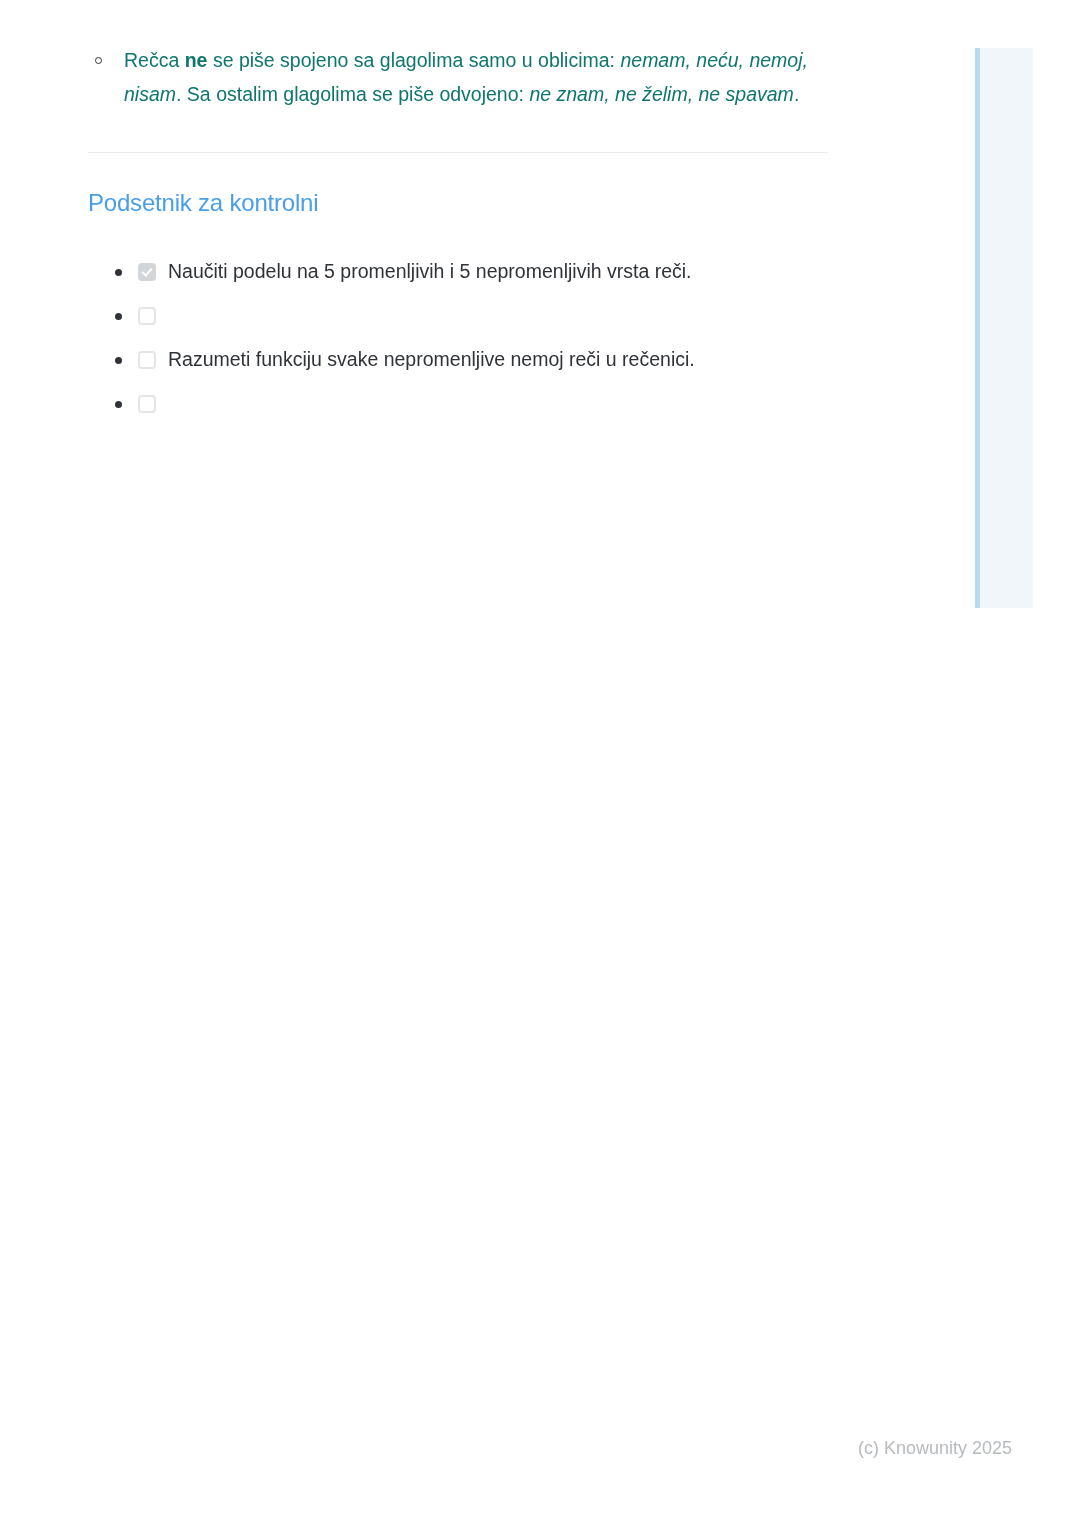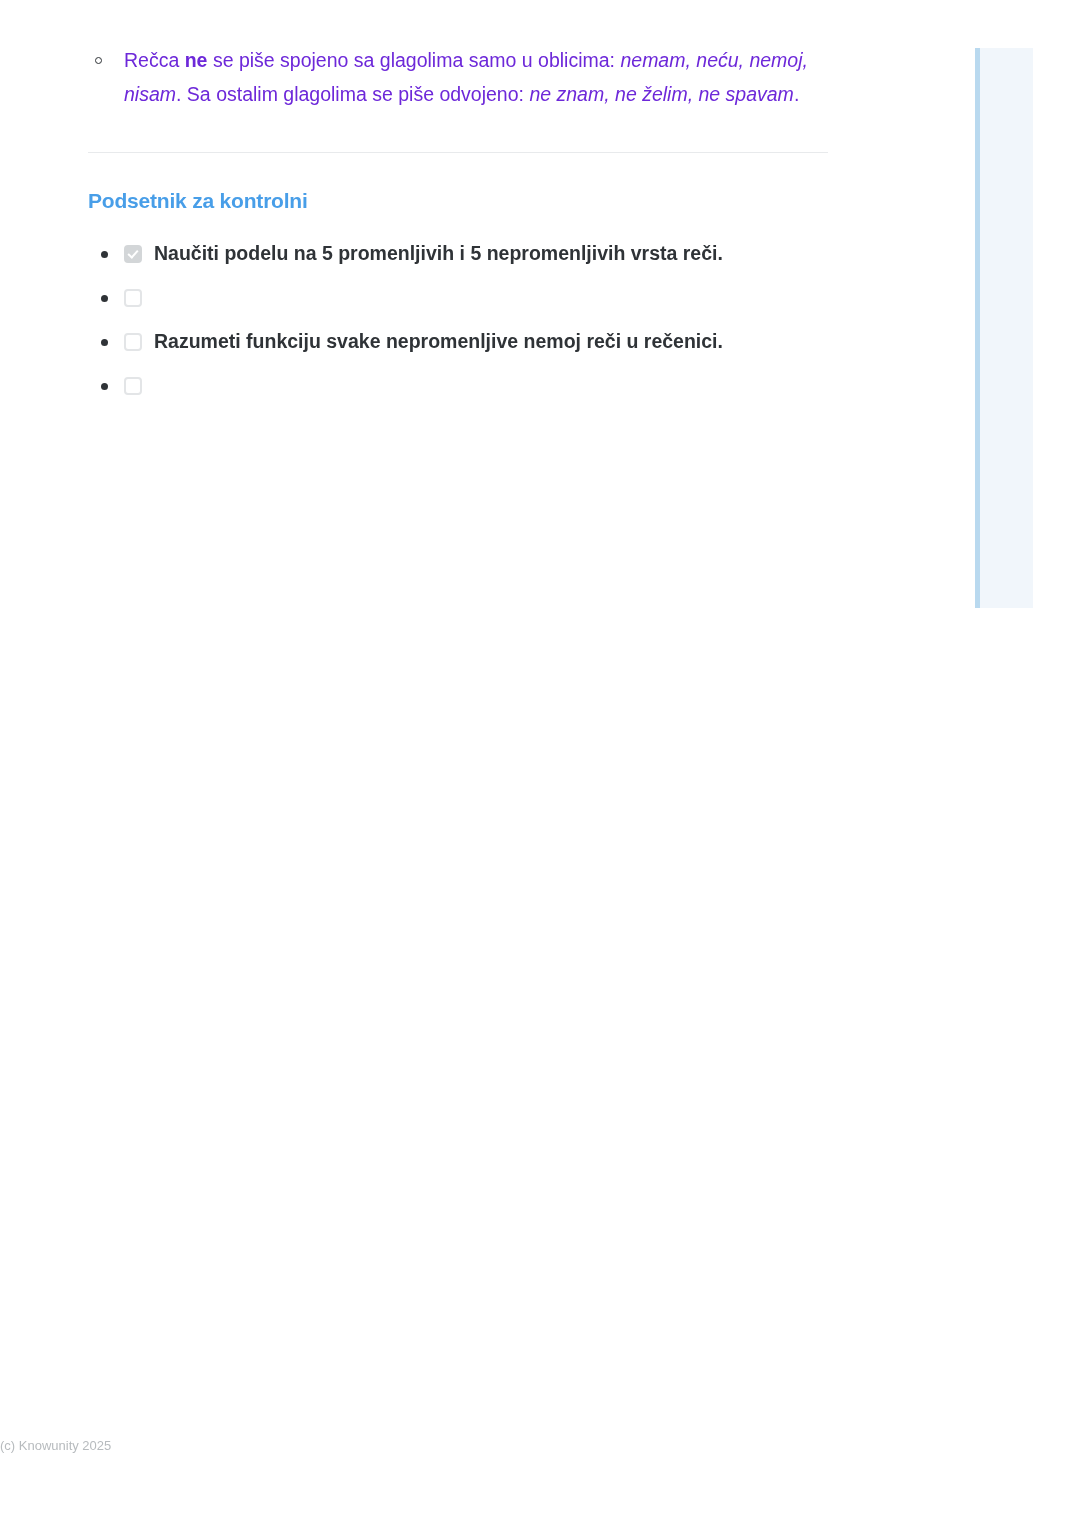--- a/index.html
+++ b/index.html
@@ -40,21 +40,21 @@
   ul.circle-list {
     list-style: none;
     margin: 0;
     padding: 0;
   }
   ul.circle-list > li {
     position: relative;
     padding-left: 36px;
     font-size: 19.5px;
     line-height: 33.5px;
-    color: #6d28d9;
+    color: #0f766e;
   }
   ul.circle-list > li .circle-marker {
     position: absolute;
     left: 7px;
     top: 13px;
     width: 7px;
     height: 7px;
     border: 1.5px solid #2f3337;
     border-radius: 50%;
     box-sizing: border-box;
@@ -67,33 +67,32 @@
     margin-top: 41px;
     width: 740px;
     height: 1px;
     background: #e8eaec;
   }
 
   
   .section-heading {
     margin: 0;
     padding-top: 36px;
-    font-size: 21px;
-    font-weight: bold;
+    font-size: 24px;
+    font-weight: normal;
     letter-spacing: -0.2px;
     color: #489ee8;
   }
 
   
   ul.checklist {
     list-style: none;
-    margin: 0;
+    margin: 14px;
     padding: 0;
     padding-top: 24px;
-    font-weight: bold;
   }
   ul.checklist > li {
     position: relative;
     padding-left: 36px;
     margin-bottom: 10.5px;
     font-size: 19.5px;
     line-height: 33.5px;
     color: #2f3337;
   }
   ul.checklist > li .dot-marker {
@@ -134,21 +133,22 @@
     border-width: 0 2px 2px 0;
     transform: rotate(42deg);
   }
 
   
   .footer {
     position: absolute;
     left: 0;
     top: 1438px;
     width: 1012px;
-    font-size: 13px;
+    text-align: right;
+    font-size: 18px;
     color: #b7bbbe;
   }
 </style>
 </head>
 <body>
 
 <div class="side-panel"></div>
 
 <div class="content">
 

